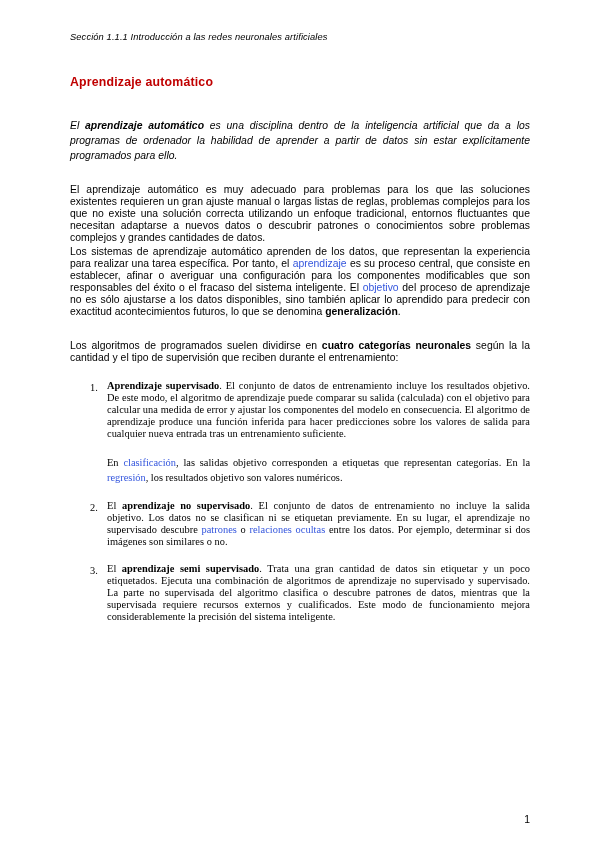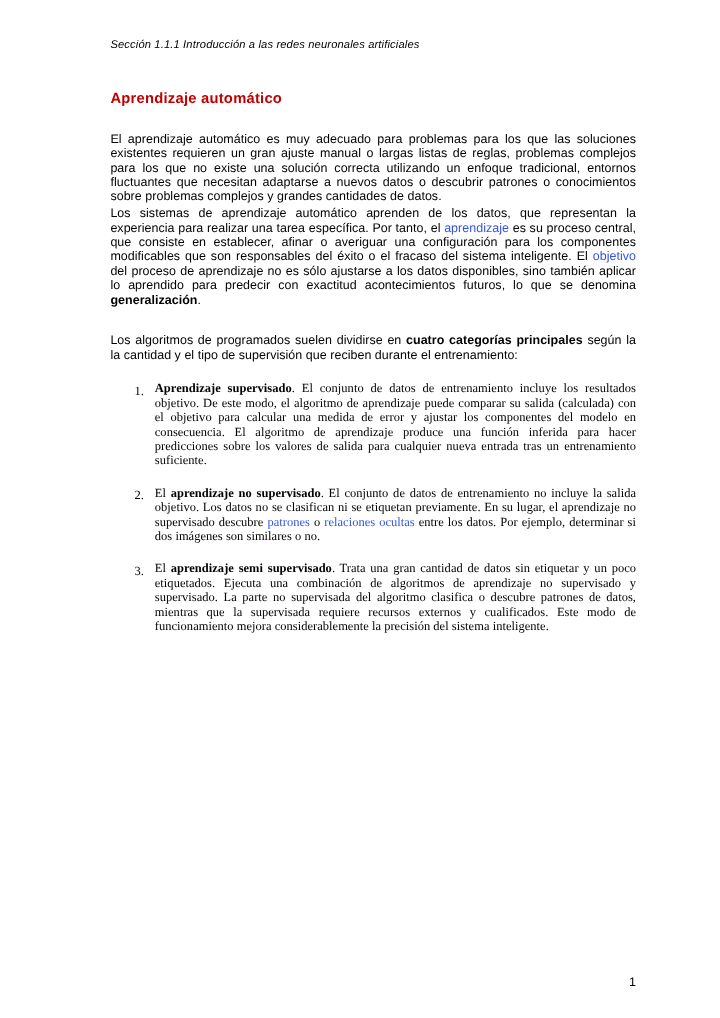--- a/index.html
+++ b/index.html
@@ -13,21 +13,21 @@
     font-family: "Liberation Sans", sans-serif;
     color: #000000;
     overflow: hidden;
   }
 
   .page {
     position: relative;
     width: 600px;
     height: 848px;
     box-sizing: border-box;
-    padding: 31px 70px 0 92px;
+    padding: 31px 70px 0 70px;
   }
 
   .running-head {
     font-style: italic;
     font-size: 9.3px;
     line-height: 13px;
     letter-spacing: 0.12px;
     color: #000;
     margin: 0 0 0 0;
   }
@@ -126,32 +126,34 @@
 </style>
 </head>
 <body>
 
 <div class="page">
 
   <div class="running-head">Sección 1.1.1 Introducción a las redes neuronales artificiales</div>
 
   <h2 class="section-heading">Aprendizaje automático</h2>
 
+  <p class="lead-text"><span>El </span><b>aprendizaje automático</b><span> es una disciplina dentro de la inteligencia artificial que da a los programas de ordenador la habilidad de aprender a partir de datos sin estar explícitamente programados para ello.</span></p>
 
   <p class="body-text gap-before" style="margin-top:21px;">El aprendizaje automático es muy adecuado para problemas para los que las soluciones existentes requieren un gran ajuste manual o largas listas de reglas, problemas complejos para los que no existe una solución correcta utilizando un enfoque tradicional, entornos fluctuantes que necesitan adaptarse a nuevos datos o descubrir patrones o conocimientos sobre problemas complejos y grandes cantidades de datos.</p>
 
   <p class="body-text gap-before"><span>Los sistemas de aprendizaje automático aprenden de los datos, que representan la experiencia para realizar una tarea específica. Por tanto, el </span><a href="#" class="doc-link">aprendizaje</a><span> es su proceso central, que consiste en establecer, afinar o averiguar una configuración para los componentes modificables que son responsables del éxito o el fracaso del sistema inteligente. El </span><a href="#" class="doc-link">objetivo</a><span> del proceso de aprendizaje no es sólo ajustarse a los datos disponibles, sino también aplicar lo aprendido para predecir con exactitud acontecimientos futuros, lo que se denomina </span><b>generalización</b><span>.</span></p>
 
 
-  <p class="body-text after-heading"><span>Los algoritmos de programados suelen dividirse en </span><b>cuatro categorías principales</b><span> según la la cantidad y el tipo de supervisión que reciben durante el entrenamiento:</span></p>
+  <p class="body-text after-heading"><span>Los algoritmos de programados suelen dividirse en </span><b>cuatro categorías neuronales</b><span> según la la cantidad y el tipo de supervisión que reciben durante el entrenamiento:</span></p>
 
   <ol class="types-list">
 
     <li>
       <p class="body-text"><b>Aprendizaje supervisado</b><span>. El conjunto de datos de entrenamiento incluye los resultados objetivo. De este modo, el algoritmo de aprendizaje puede comparar su salida (calculada) con el objetivo para calcular una medida de error y ajustar los componentes del modelo en consecuencia. El algoritmo de aprendizaje produce una función inferida para hacer predicciones sobre los valores de salida para cualquier nueva entrada tras un entrenamiento suficiente.</span></p>
+      <p class="sub-note"><span>En </span><a href="#" class="doc-link">clasificación</a><span>, las salidas objetivo corresponden a etiquetas que representan categorías. En la </span><a href="#" class="doc-link">regresión</a><span>, los resultados objetivo son valores numéricos.</span></p>
     </li>
 
     <li>
       <p class="body-text"><span>El </span><b>aprendizaje no supervisado</b><span>. El conjunto de datos de entrenamiento no incluye la salida objetivo. Los datos no se clasifican ni se etiquetan previamente. En su lugar, el aprendizaje no supervisado descubre </span><a href="#" class="doc-link">patrones</a><span> o </span><a href="#" class="doc-link">relaciones ocultas</a><span> entre los datos. Por ejemplo, determinar si dos imágenes son similares o no.</span></p>
     </li>
 
     <li>
       <p class="body-text"><span>El </span><b>aprendizaje semi supervisado</b><span>. Trata una gran cantidad de datos sin etiquetar y un poco etiquetados. Ejecuta una combinación de algoritmos de aprendizaje no supervisado y supervisado. La parte no supervisada del algoritmo clasifica o descubre patrones de datos, mientras que la supervisada requiere recursos externos y cualificados. Este modo de funcionamiento mejora considerablemente la precisión del sistema inteligente.</span></p>
     </li>
 

